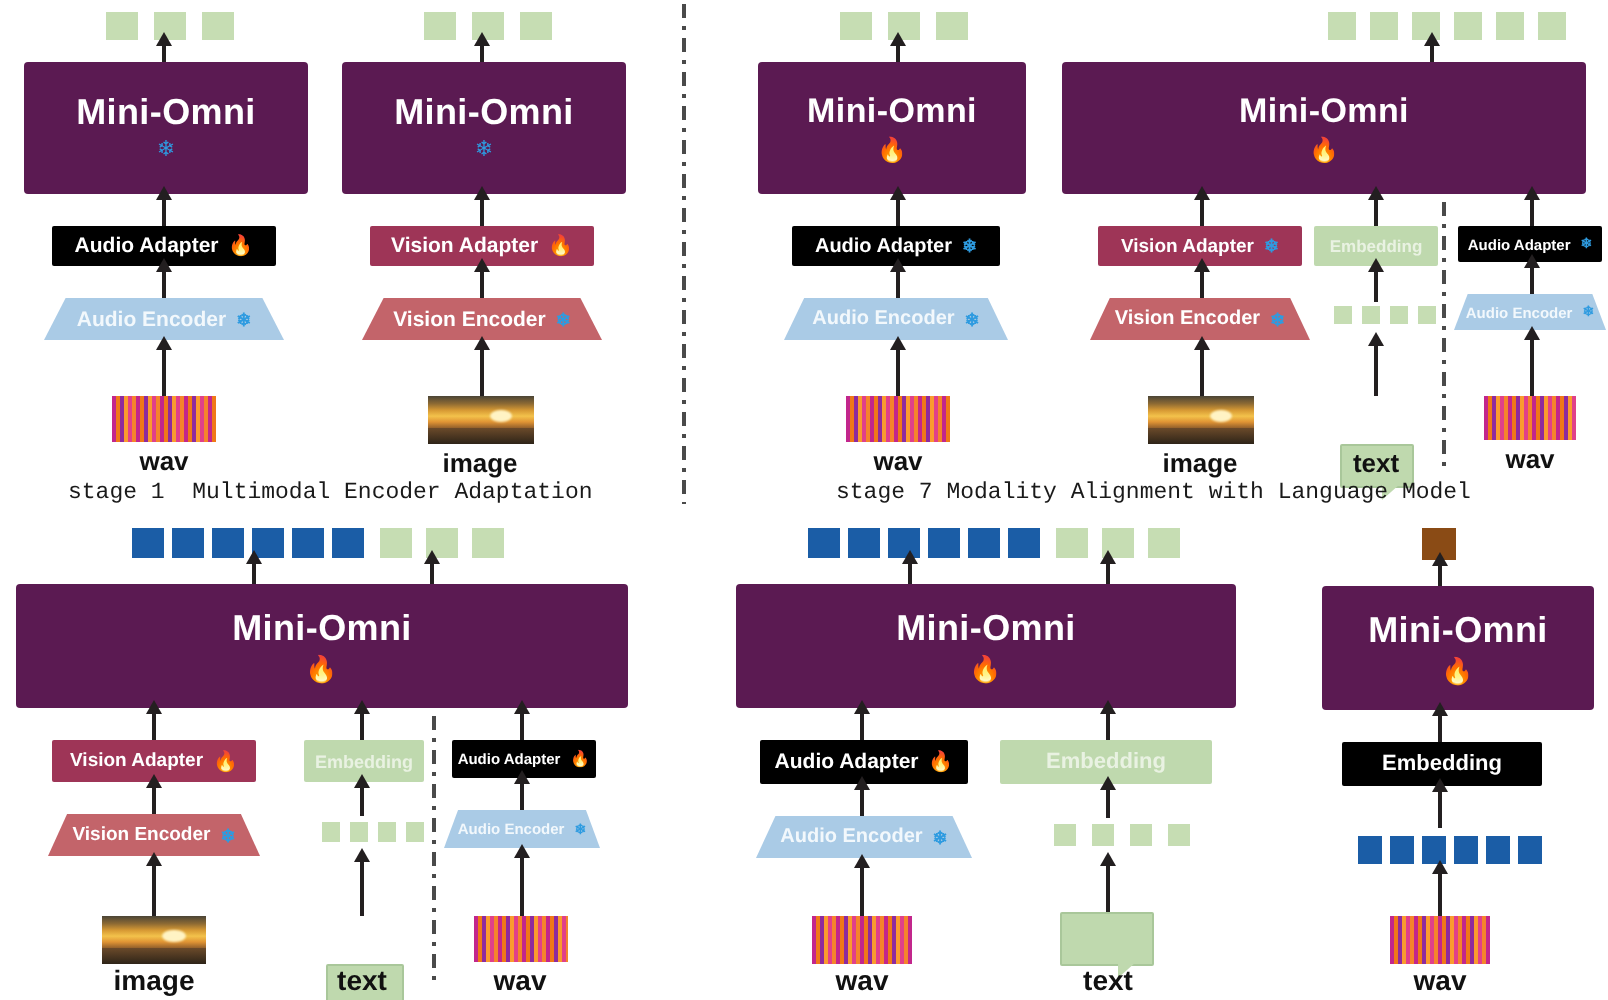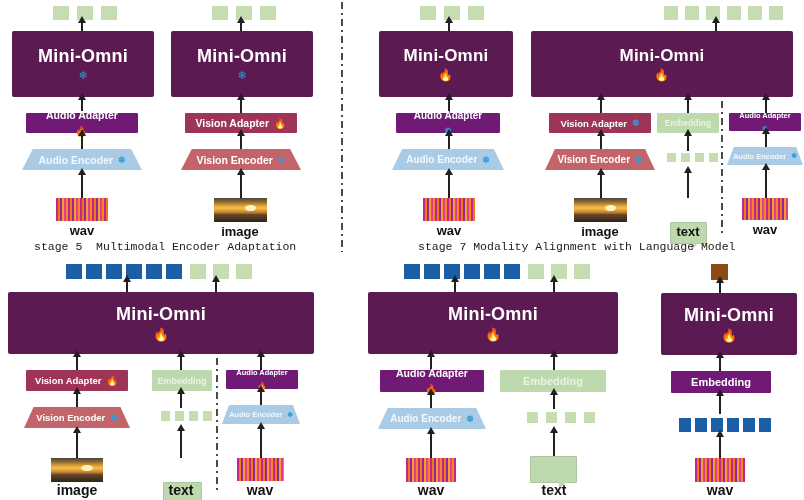--- a/index.html
+++ b/index.html
@@ -17,21 +17,21 @@
     display:flex;flex-direction:column;align-items:center;justify-content:center;
     box-sizing:border-box;
   }
   .omni .omni-label{font-weight:bold;letter-spacing:.2px;line-height:1;}
   .omni .state{line-height:1;margin-top:5px;}
 
   .box{
     box-sizing:border-box;display:flex;align-items:center;justify-content:center;
     gap:5px;color:#fff;font-weight:bold;white-space:nowrap;border-radius:1px;
   }
-  .box-blue{background:#701a75;flex-direction:column;}
+  .box-blue{background:#000000;}
   .box-maroon{background:#9E3557;}
   .box-green{background:#BFD9AE;color:#E9F2E2;}
 
   
   .trap{
     box-sizing:border-box;display:flex;align-items:center;justify-content:center;
     gap:5px;color:#fff;font-weight:bold;white-space:nowrap;
     clip-path:polygon(9% 0%,91% 0%,100% 100%,0% 100%);
   }
   .trap-lblue{background:#AACBE6;color:#F2F8FC;}
@@ -168,21 +168,21 @@
     <span style="font-size:10.5px;">Vision Encoder</span>
     <span class="ice" style="font-size:9px;">❄</span>
   </div>
 
   <div class="arrow" style="left:240px;top:174px;height:24px;"></div>
 
   <div class="img-thumb abs" style="left:214px;top:198px;width:53px;height:24px;"></div>
   <div class="medialabel" style="left:204px;top:224px;width:72px;font-size:13px;">image</div>
 </div>
 
-<div class="caption" style="left:34px;top:240px;font-size:11.5px;">stage 5  Multimodal Encoder Adaptation</div>
+<div class="caption" style="left:34px;top:240px;font-size:11.5px;">stage 1  Multimodal Encoder Adaptation</div>
 
 <div class="panel">
   <div class="tokrow" style="left:420px;top:6px;gap:8px;">
     <i class="tok tok-green" style="width:16px;height:14px;"></i>
     <i class="tok tok-green" style="width:16px;height:14px;"></i>
     <i class="tok tok-green" style="width:16px;height:14px;"></i>
   </div>
   <div class="arrow" style="left:448px;top:22px;height:12px;"></div>
 
   <div class="omni abs" style="left:379px;top:31px;width:134px;height:66px;">

